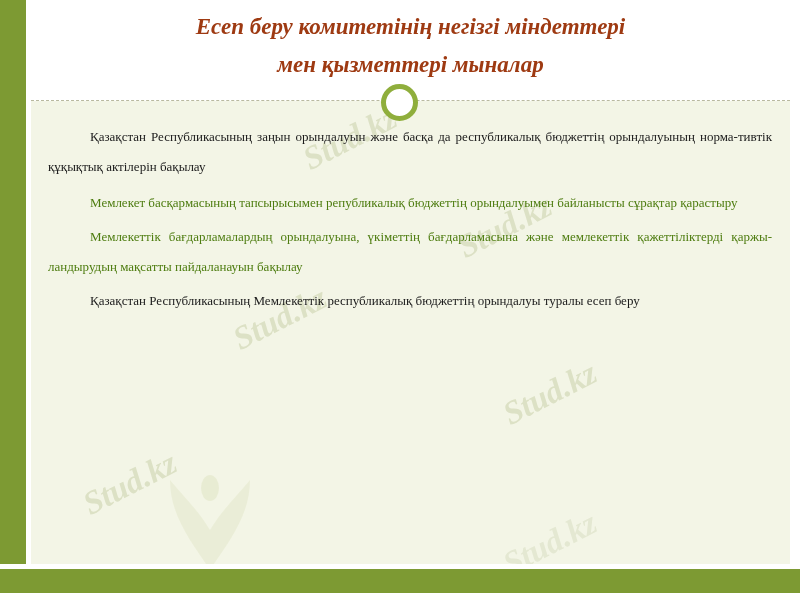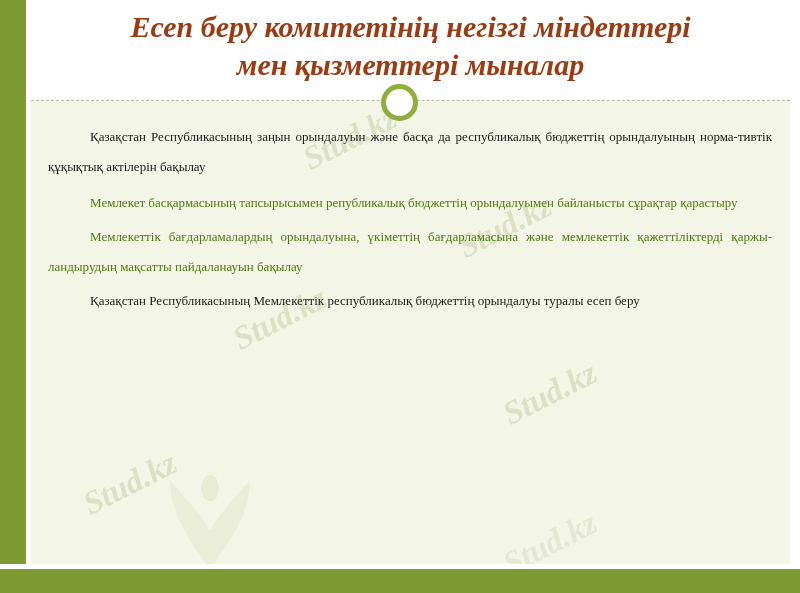--- a/index.html
+++ b/index.html
@@ -69,21 +69,21 @@
     z-index: 3;
   }
   .title-text {
     position: absolute;
     left: 31px; top: 8px;
     width: 759px;
     text-align: center;
     font-family: "Liberation Serif", serif;
     font-weight: bold;
     font-style: italic;
-    font-size: 30px;
+    font-size: 23px;
     line-height: 38px;
     color: #9e3a12;
     letter-spacing: 0px;
     z-index: 7;
     white-space: pre-line;
   }
 
   
   .divider {
     position: absolute;

